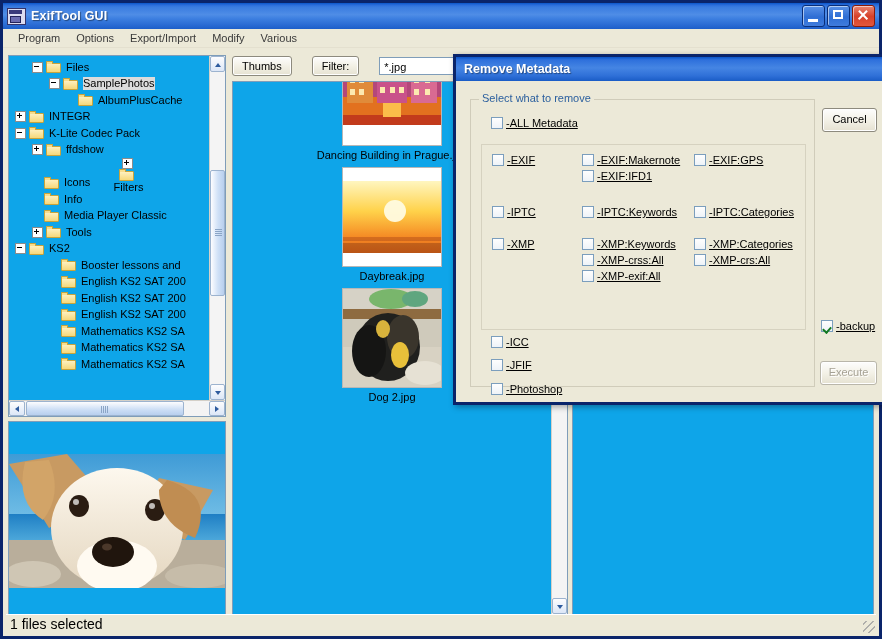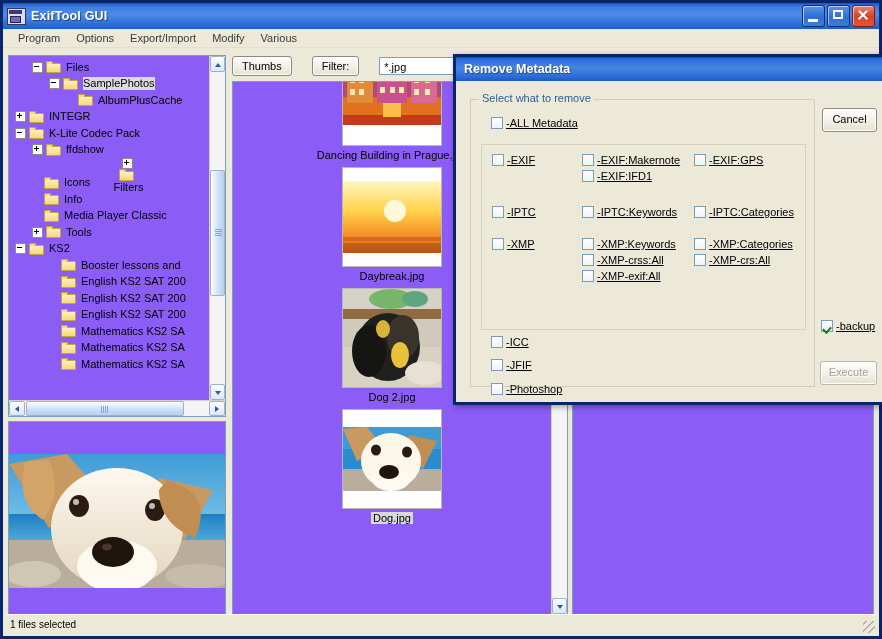--- a/index.html
+++ b/index.html
@@ -53,21 +53,21 @@
     position:absolute;left:0;top:26px;right:0;height:18px;
     background:#ece9d8;display:flex;align-items:center;padding-left:7px;
     border-bottom:1px solid #e4e0cf;
   }
   .menubar .mi{padding:1px 8px;color:#3a3a3a;font-size:11px;}
 
   
   .work{position:absolute;left:3px;top:46px;right:3px;bottom:22px;}
 
   .panel{
-    position:absolute;background:#8b5cf6;border:1px solid #7f9db9;box-sizing:border-box;
+    position:absolute;background:#0ea5e9;border:1px solid #7f9db9;box-sizing:border-box;
   }
   
   .tree-panel{left:2px;top:6px;width:218px;height:362px;overflow:hidden;}
   .tree-inner{position:absolute;left:0;top:0;right:16px;bottom:16px;overflow:hidden;padding-top:3px;}
   .trow{display:flex;align-items:center;height:16.5px;white-space:nowrap;padding-left:2px;}
   .exp{
     width:9px;height:9px;border:1px solid #8c8c8c;background:#fff;position:relative;
     margin-right:3px;flex:0 0 auto;
   }
   .exp:before{content:"";position:absolute;left:1px;top:3px;width:5px;height:1px;background:#000;}
@@ -158,21 +158,21 @@
   .thumb-cap{font-size:11px;color:#000;margin-top:3px;display:inline-block;padding:0 2px;}
   .thumb-cap.sel{background:#d8d8d8;}
 
   
   .right-panel{left:566px;top:32px;right:2px;height:534px;}
 
   
   .status{
     position:absolute;left:3px;right:3px;bottom:3px;height:18px;
     background:#ece9d8;border-top:1px solid #fff;
-    display:flex;align-items:center;padding-left:4px;font-size:10px;color:#000;
+    display:flex;align-items:center;padding-left:4px;font-size:14px;color:#000;
   }
   .resize-grip{
     position:absolute;right:4px;bottom:3px;width:12px;height:12px;
     background:
       repeating-linear-gradient(135deg,transparent 0 2px,#a0a0a0 2px 3px,transparent 3px 5px);
     opacity:.8;
   }
 
   
   .dlg{
@@ -476,34 +476,20 @@
                 <rect y="20" width="98" height="10" fill="#8e6b40"></rect>
                 <rect y="58" width="98" height="40" fill="#d8d2c3"></rect>
                 <ellipse cx="45" cy="58" rx="32" ry="34" fill="#20201e"></ellipse>
                 <ellipse cx="26" cy="62" rx="17" ry="26" fill="#151514"></ellipse>
                 <ellipse cx="60" cy="48" rx="16" ry="22" fill="#3a352c"></ellipse>
                 <ellipse cx="57" cy="66" rx="9" ry="13" fill="#e8c03a"></ellipse>
                 <ellipse cx="40" cy="40" rx="7" ry="9" fill="#d8b33c"></ellipse>
                 <ellipse cx="82" cy="84" rx="20" ry="12" fill="#e6e1d4"></ellipse>
               </svg>
             </div><div class="thumb-cap">Dog 2.jpg</div></div>
-          <div class="thumb-cell"><div class="thumb-box">
-              <svg width="98" height="64" viewBox="0 0 98 64">
-                <rect width="98" height="30" fill="#3f9bd6"></rect>
-                <rect y="22" width="98" height="22" fill="#2a8bcd"></rect>
-                <rect y="42" width="98" height="22" fill="#b9ae9b"></rect>
-                <path d="M0 2 L24 0 L40 20 L14 34 Z" fill="#c89a62"></path>
-                <path d="M66 8 L94 14 L80 42 L58 28 Z" fill="#c08d52"></path>
-                <ellipse cx="48" cy="34" rx="30" ry="28" fill="#fdf7ea"></ellipse>
-                <ellipse cx="48" cy="52" rx="19" ry="12" fill="#fffaf1"></ellipse>
-                <ellipse cx="33" cy="23" rx="5" ry="5.5" fill="#2a1c12"></ellipse>
-                <ellipse cx="64" cy="25" rx="5" ry="5.5" fill="#2a1c12"></ellipse>
-                <ellipse cx="46" cy="45" rx="10" ry="7" fill="#20150d"></ellipse>
-              </svg>
-            </div><div class="thumb-cap sel">Dog.jpg</div></div>
         </div>
       <div class="vscroll" style="bottom:0;">
         <div class="vs-dn">
             <span class="arr dn"></span>
           </div>
       </div>
     </div>
 
     <div class="panel right-panel"></div>
   </div>

